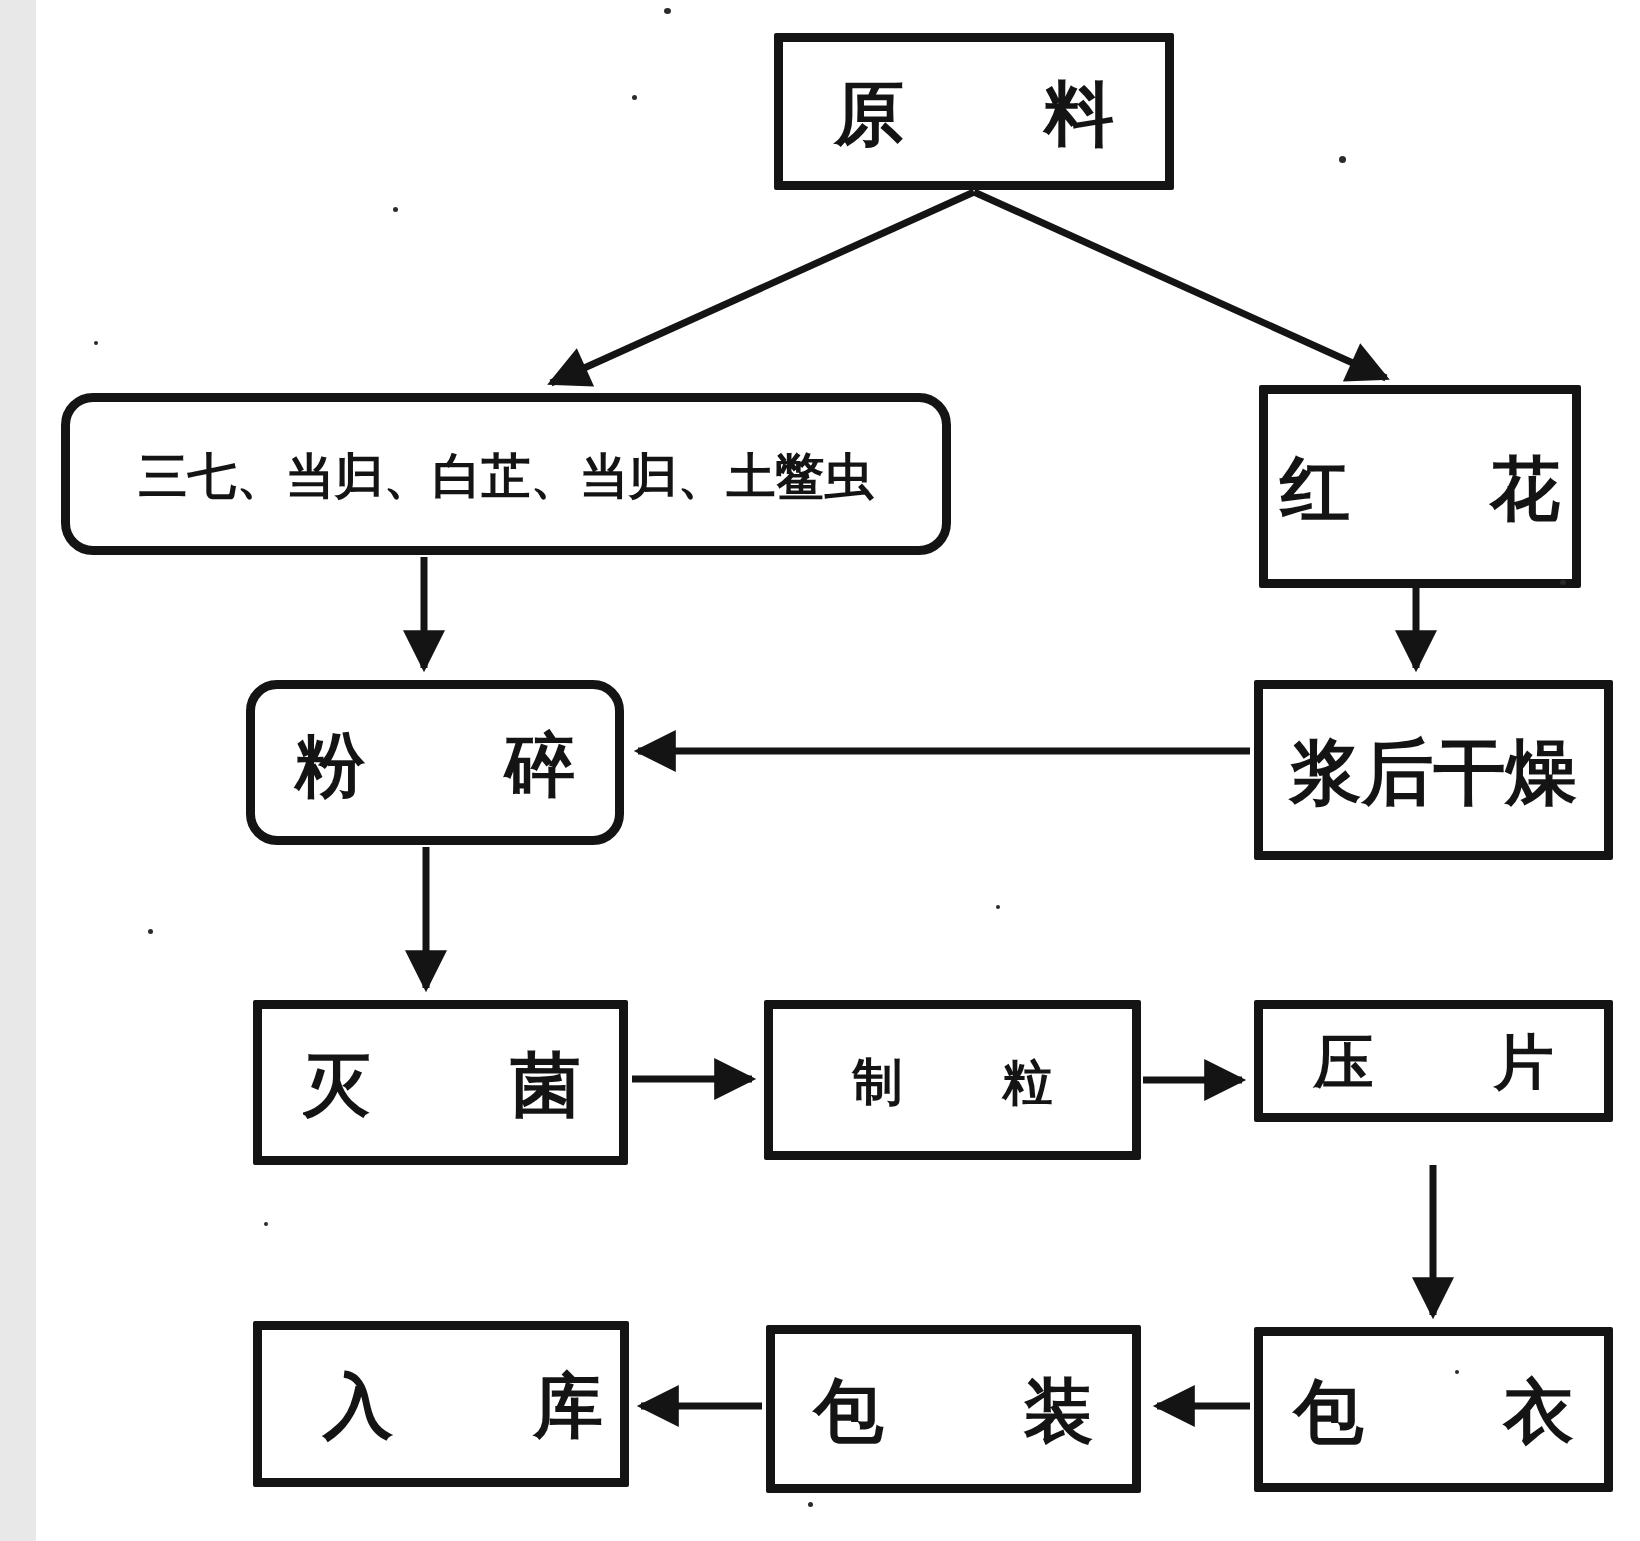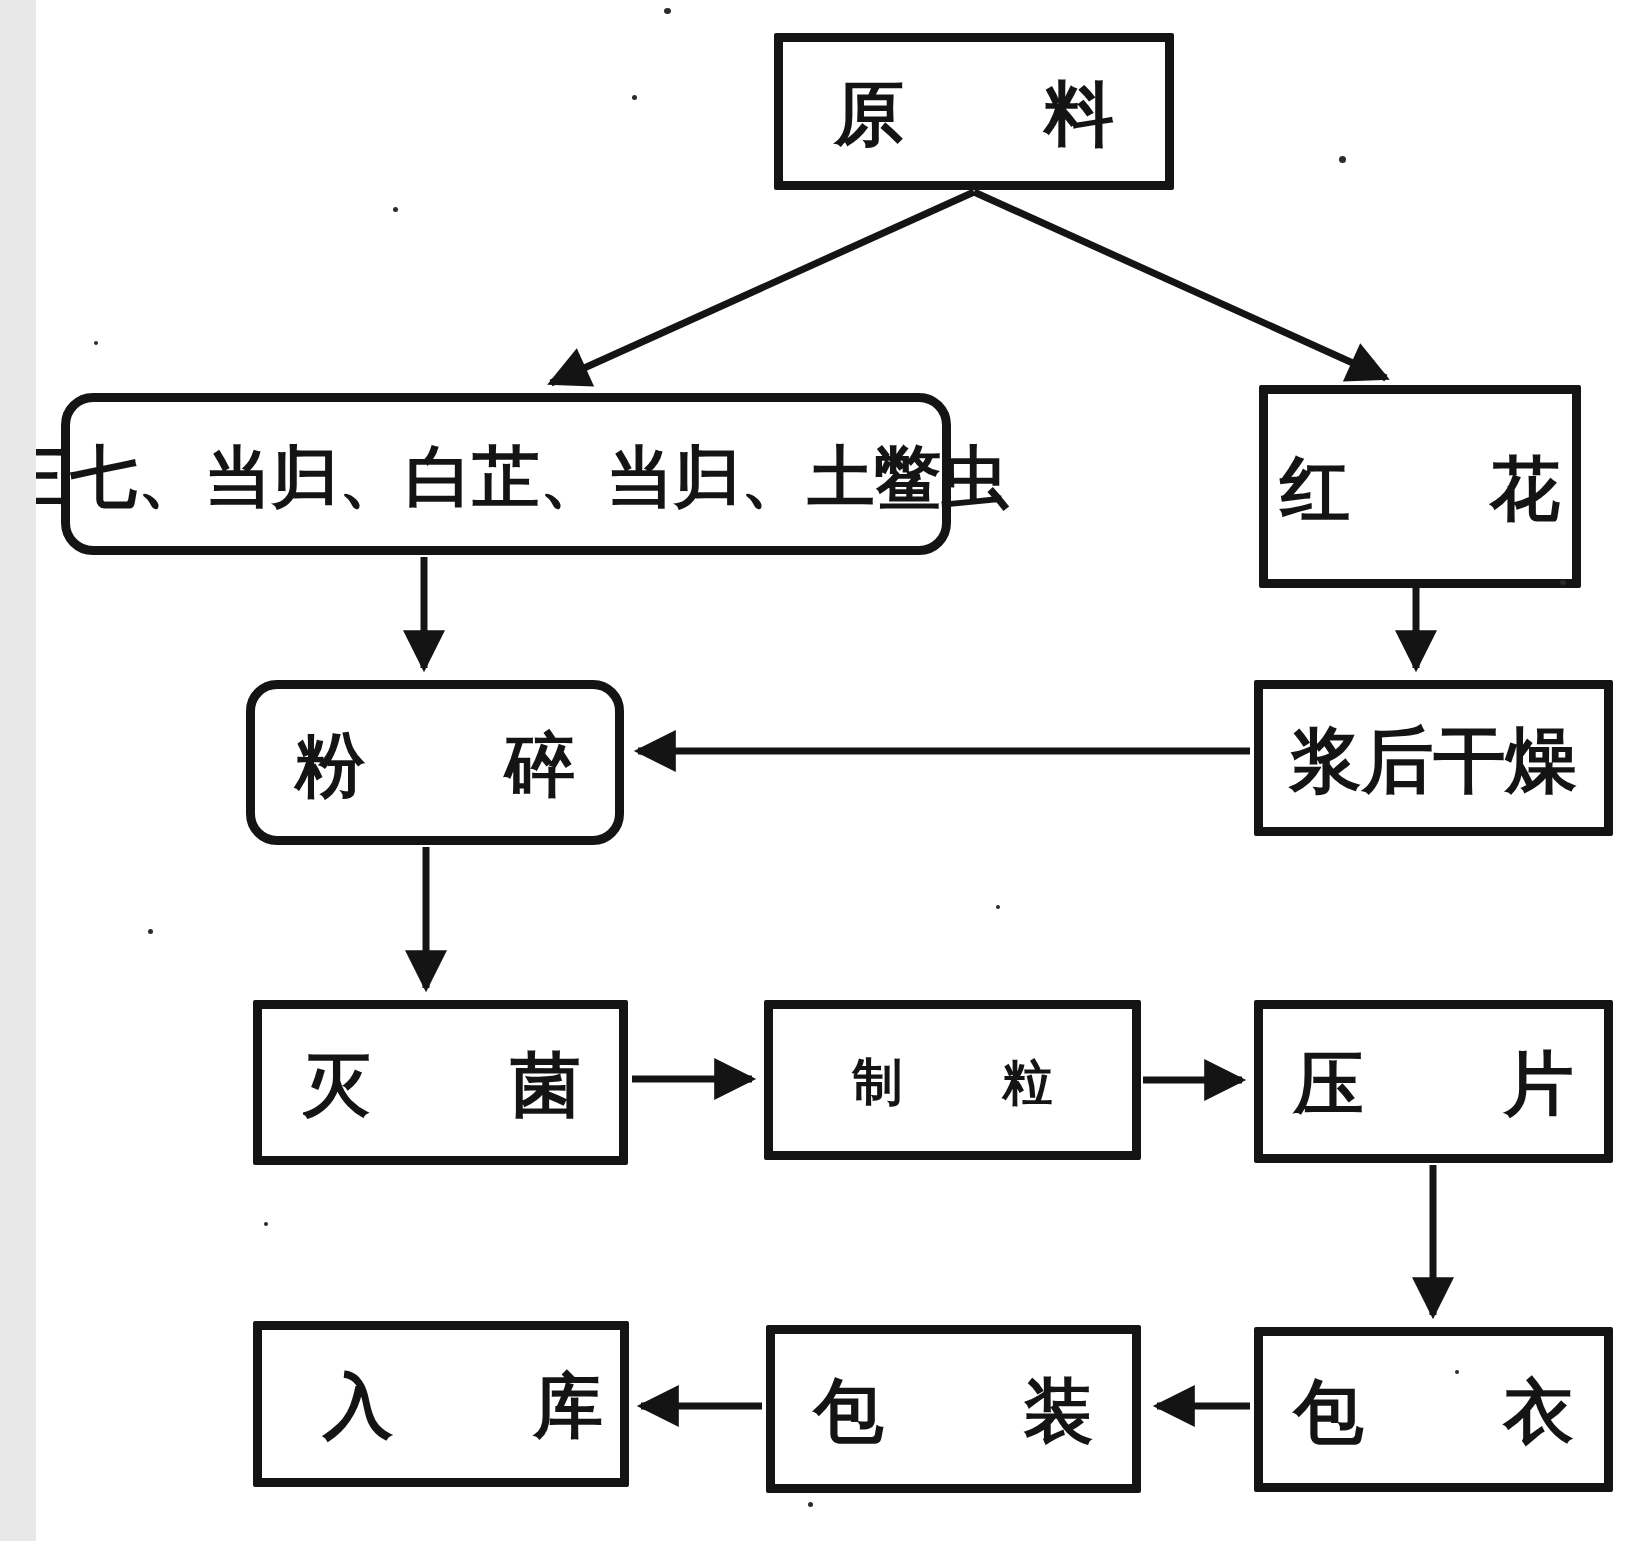--- a/index.html
+++ b/index.html
@@ -24,27 +24,27 @@
     justify-content: center;
     text-align: center;
     font-weight: 700;
     line-height: 1;
     white-space: nowrap;
     border-radius: 2px;
   }
   .node span { display: block; transform: translateY(2px); }
 
   .n-raw { left: 738px;  top: 33px;   width: 400px; height: 157px; font-size: 70px; }
-  .n-ing { left: 25px;   top: 393px;  width: 890px; height: 162px; font-size: 67px; border-radius: 32px; }
+  .n-ing { left: 25px;   top: 393px;  width: 890px; height: 162px; font-size: 49px; border-radius: 32px; }
   .n-saf { left: 1223px; top: 385px;  width: 322px; height: 203px; font-size: 70px; }
   .n-cru { left: 210px;  top: 680px;  width: 378px; height: 165px; font-size: 70px; border-radius: 31px; }
-  .n-dry { left: 1218px; top: 680px;  width: 359px; height: 156px; font-size: 72px; }
+  .n-dry { left: 1218px; top: 680px;  width: 359px; height: 180px; font-size: 72px; }
   .n-ste { left: 217px;  top: 1000px; width: 375px; height: 165px; font-size: 70px; }
   .n-gra { left: 728px;  top: 1000px; width: 377px; height: 160px; font-size: 50px; }
-  .n-tab { left: 1218px; top: 1000px; width: 359px; height: 163px; font-size: 70px; }
+  .n-tab { left: 1218px; top: 1000px; width: 359px; height: 122px; font-size: 60px; }
   .n-war { left: 217px;  top: 1321px; width: 376px; height: 166px; font-size: 70px; padding-left: 44px; }
   .n-pac { left: 730px;  top: 1325px; width: 375px; height: 168px; font-size: 70px; }
   .n-coa { left: 1218px; top: 1327px; width: 359px; height: 165px; font-size: 70px; }
 
   
   #arrows {
     position: absolute;
     left: 0; top: 0;
     width: 1640px; height: 1541px;
     pointer-events: none;

